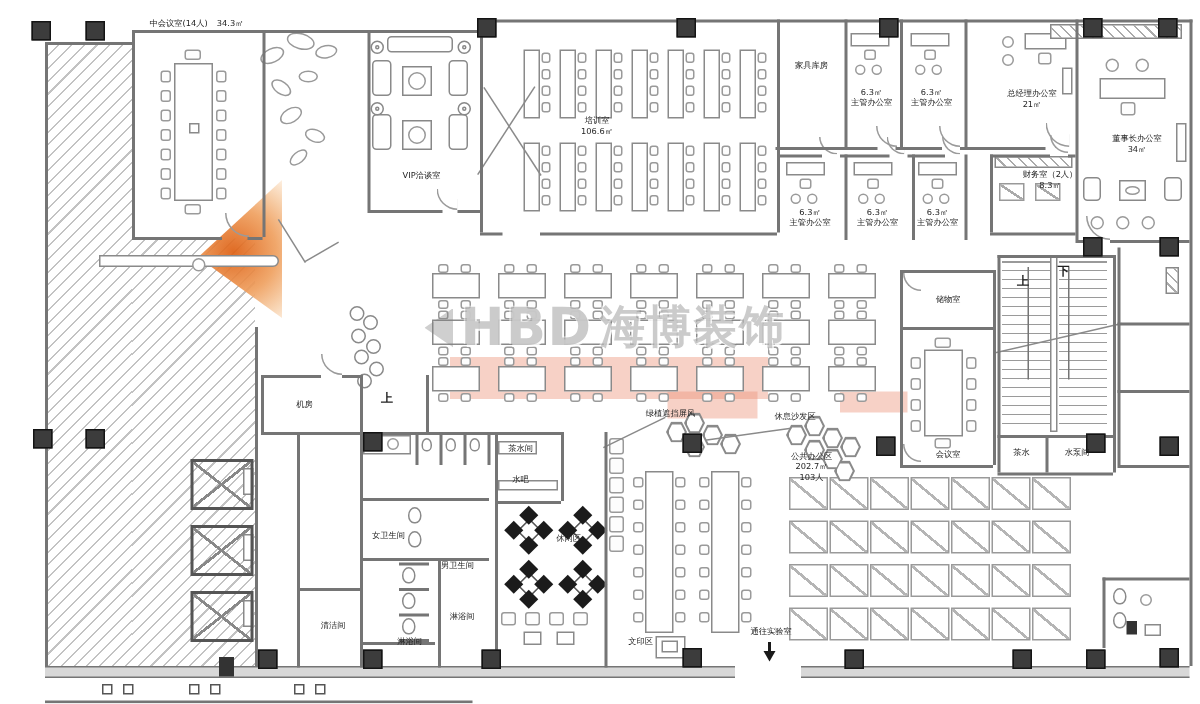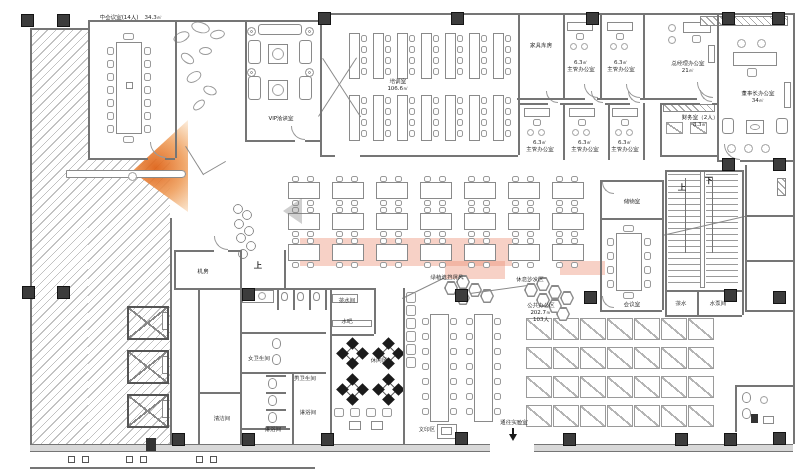--- a/index.html
+++ b/index.html
@@ -84,20 +84,22 @@
   <div class="elev" style="left:127px;top:306px;width:42px;height:34px"></div>
   <div class="elev" style="left:127px;top:350px;width:42px;height:34px"></div>
   <div class="elev" style="left:127px;top:394px;width:42px;height:34px"></div>
 
   <div class="stair" style="left:668px;top:174px;width:32px;height:112px"></div>
   <div class="stair" style="left:706px;top:174px;width:32px;height:112px"></div>
   <div class="table" style="left:700px;top:170px;width:5px;height:118px"></div>
 
   <div class="wm">
     <div class="wm-logo"></div>
+    <span class="wm-t wm-en">HBD</span>
+    <span class="wm-t wm-cn">海博装饰</span>
   </div>
 
   <div class="arrow-stem" style="left:512px;top:428px;height:6px"></div>
   <div class="arrow-head" style="left:509px;top:434px"></div>
 
   <div class="lbl" style="left:131px;top:17px">
     <span class="i">中会议室(14人)</span><span class="i">34.3㎡</span>
   </div>
   <div class="lbl" style="left:281px;top:118px">VIP洽谈室</div>
   <div class="lbl" style="left:398px;top:85px">

